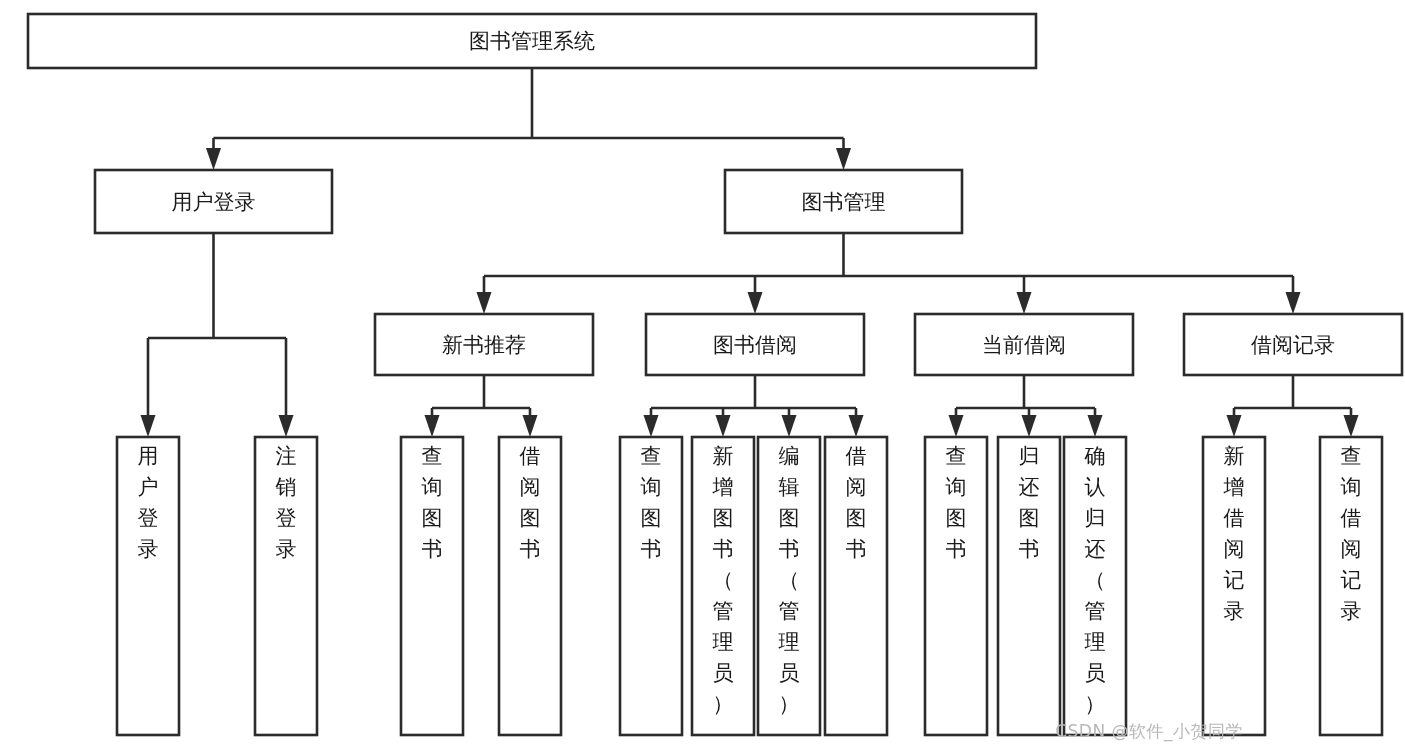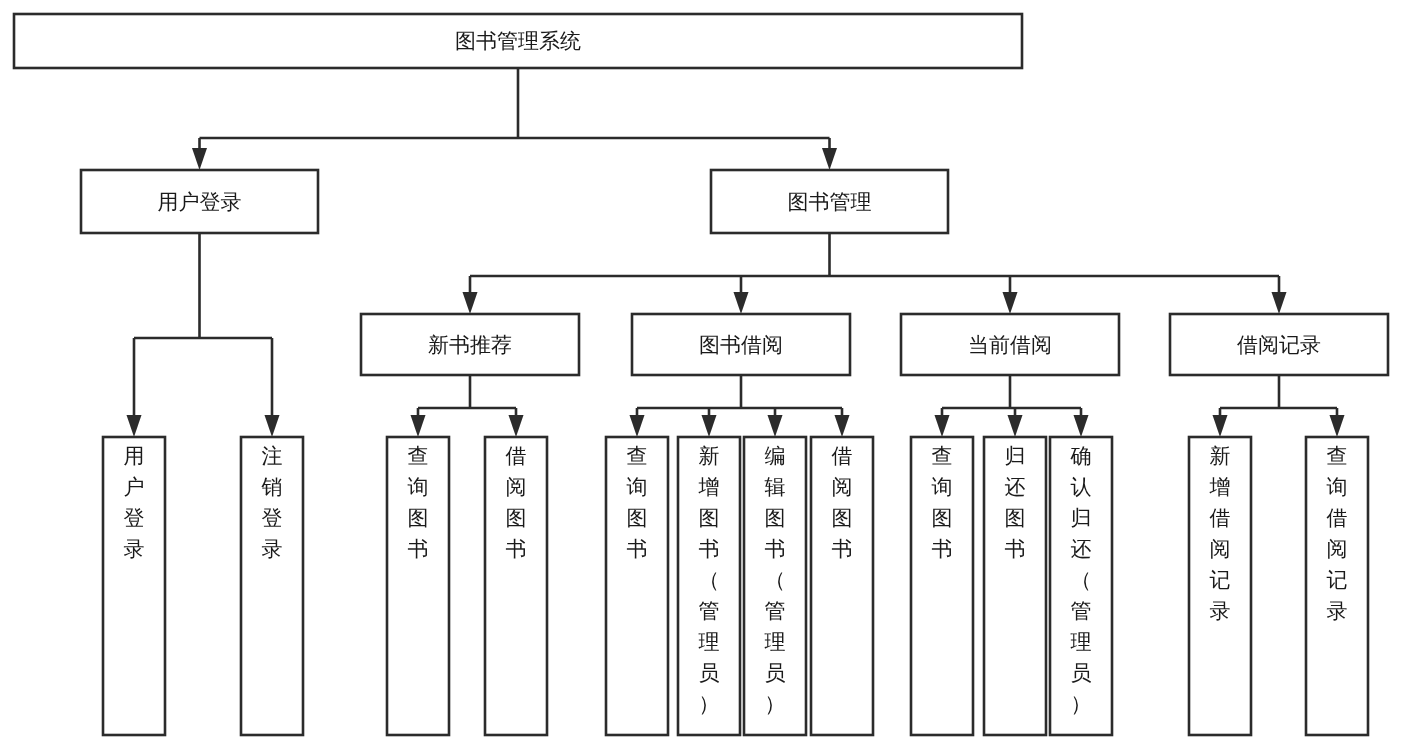--- a/index.html
+++ b/index.html
@@ -12,20 +12,21 @@
     width: 1405px;
     height: 747px;
     overflow: hidden;
     font-family: "DejaVu Sans", "Liberation Sans", sans-serif;
   }
   #diagram-root {
     position: relative;
     width: 1243px;
     height: 747px;
     background: #ffffff;
+    margin-left: 14px;
   }
   svg.diagram {
     position: absolute;
     top: 0;
     left: 0;
     width: 1405px;
     height: 747px;
     display: block;
   }
   .node-rect {
@@ -217,13 +218,14 @@
         <g>
           <rect x="1189" y="437" width="62" height="298" class="node-rect"></rect>
           <text x="1220" y="463" class="node-label-vert"><tspan x="1220" dy="0">新</tspan><tspan x="1220" dy="31">增</tspan><tspan x="1220" dy="31">借</tspan><tspan x="1220" dy="31">阅</tspan><tspan x="1220" dy="31">记</tspan><tspan x="1220" dy="31">录</tspan></text>
         </g>
         <g>
           <rect x="1306" y="437" width="62" height="298" class="node-rect"></rect>
           <text x="1337" y="463" class="node-label-vert"><tspan x="1337" dy="0">查</tspan><tspan x="1337" dy="31">询</tspan><tspan x="1337" dy="31">借</tspan><tspan x="1337" dy="31">阅</tspan><tspan x="1337" dy="31">记</tspan><tspan x="1337" dy="31">录</tspan></text>
         </g>
       </g>
   </svg>
+  <div class="watermark">CSDN @软件_小贺同学</div>
 </div>
 
 </body></html>

